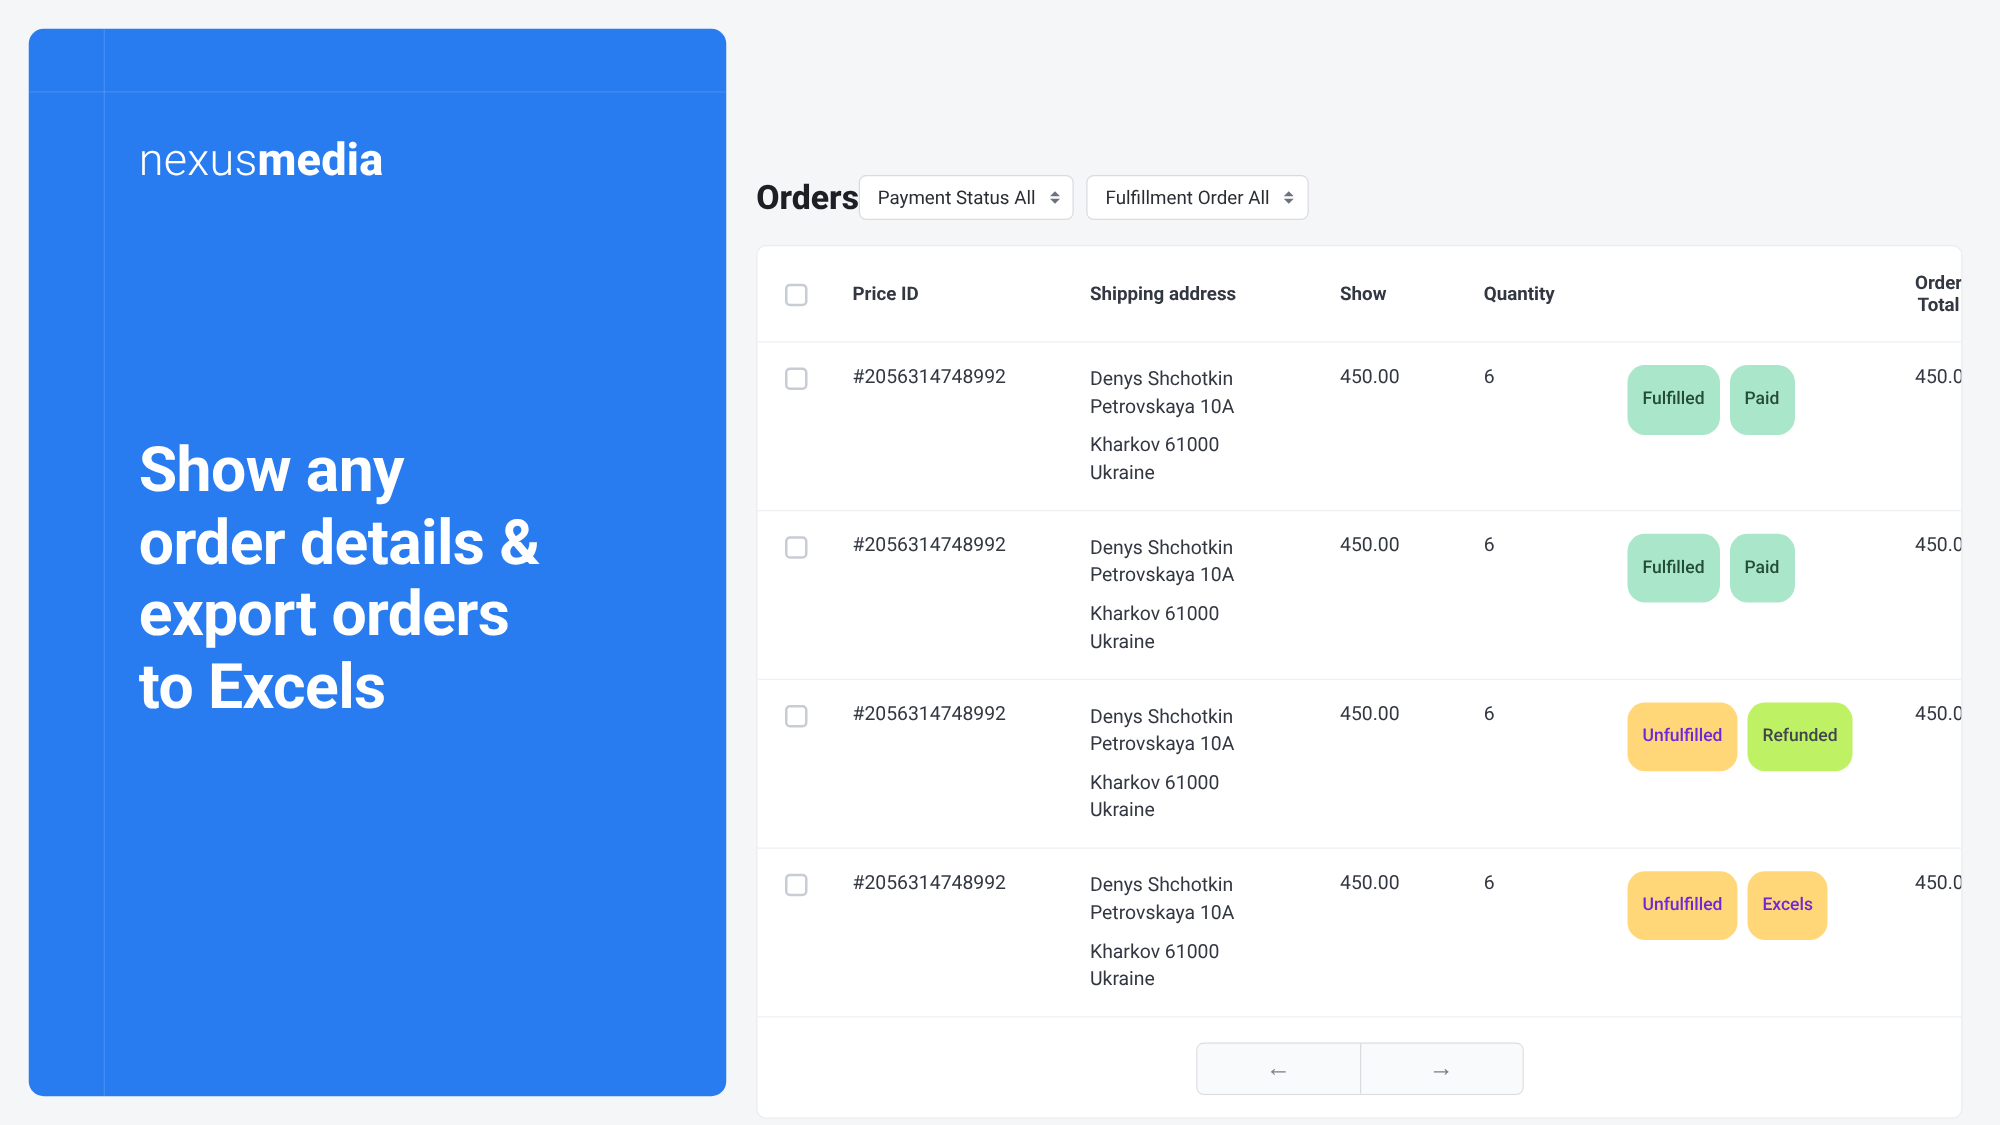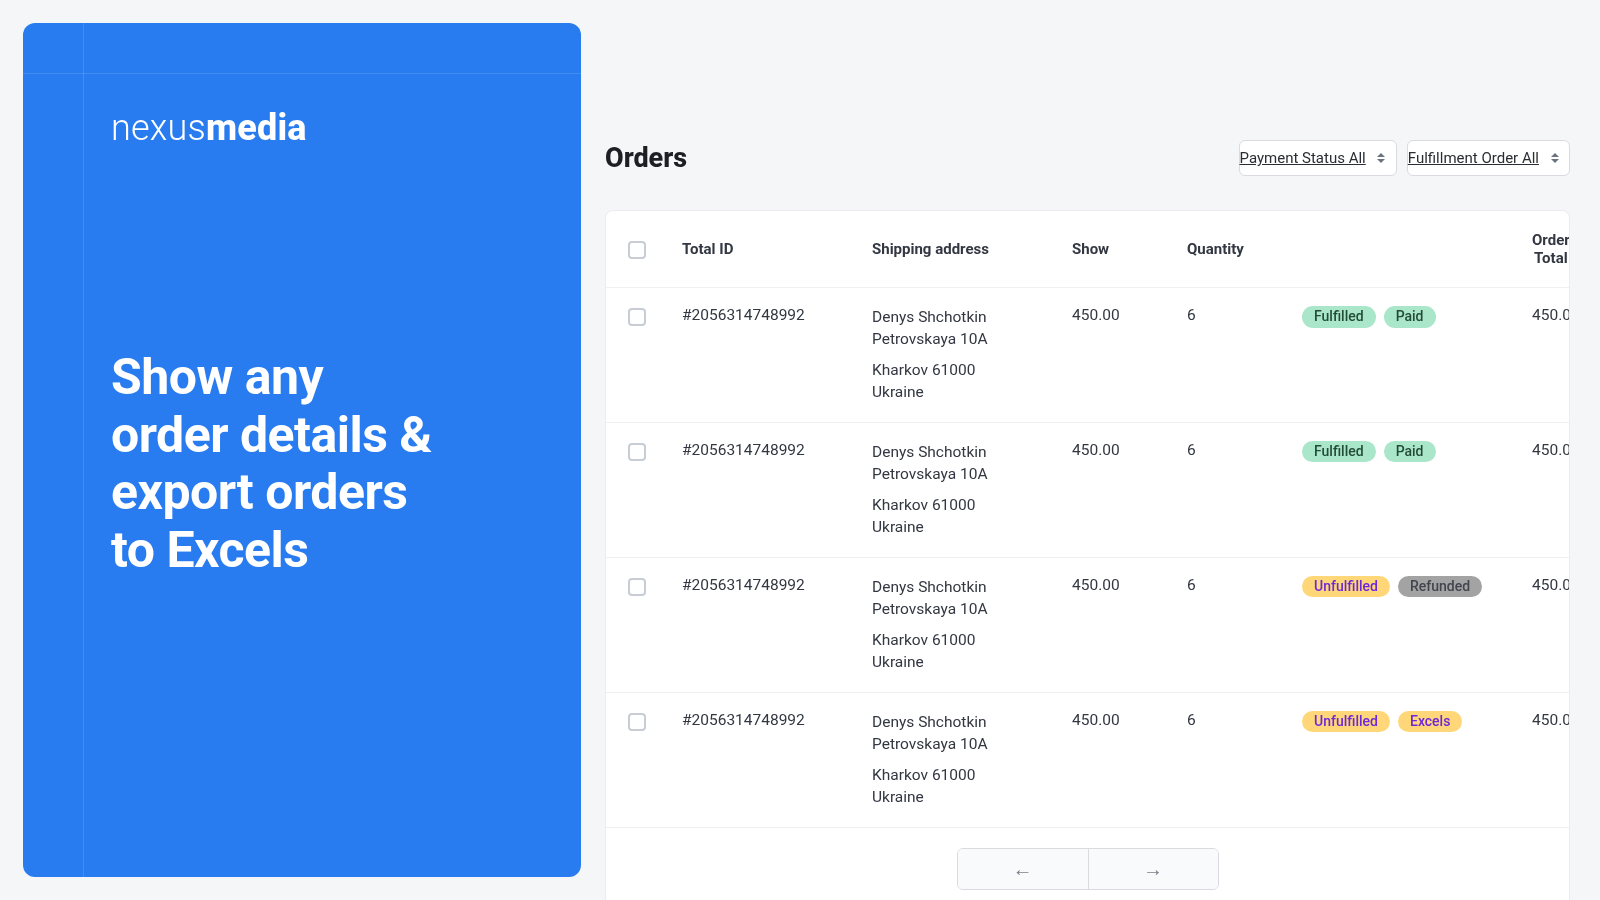--- a/index.html
+++ b/index.html
@@ -54,41 +54,39 @@
     position: absolute;
     top: 140px;
     left: 605px;
     right: 30px;
     font-size: 15.5px;
   }
 
   .page-header {
     display: flex;
     align-items: center;
-    justify-content: space-between;
-    margin-bottom: 34px;
+    margin-bottom: 20px;
   }
   .page-title {
     font-size: 27px;
     font-weight: 800;
   }
   .filters { display: flex; gap: 10px; }
   .select {
     background: #fff;
     border: 1px solid #d9dbe0;
     border-radius: 6px;
-    padding: 8px 30px 8px 0;
+    padding: 8px 30px 8px 14px;
     font-size: 15px;
     color: #2a2d33;
     position: relative;
     cursor: pointer;
     white-space: nowrap;
     display: inline-flex;
     align-items: center;
-    text-decoration: underline;
   }
   .select .caret {
     position: absolute;
     right: 10px;
     top: 50%;
     transform: translateY(-50%);
     width: 9px; height: 14px;
     display:flex; flex-direction:column; justify-content:center; gap:2px;
   }
   .caret::before, .caret::after {
@@ -130,29 +128,29 @@
     cursor:pointer;
   }
   .addr-line { line-height:1.45; }
   .addr-gap { margin-top:8px; }
   .col-total { text-align:center; padding-right:4px; }
   .col-status { display:flex; gap:8px; align-items:flex-start; flex-wrap:wrap; }
 
   
   .badge {
     display:inline-block;
-    padding: 1px 12px;
+    padding: 18px 12px;
     border-radius: 14px;
     font-size:14px;
     font-weight:500;
     line-height:1.4;
   }
   .badge-green  { background:#aae6c9; color:#234c35; }
   .badge-yellow { background:#ffd779; color:#6d28d9; }
-  .badge-grey   { background:#a3a3a3; color:#40454e; }
+  .badge-grey   { background:#bef264; color:#40454e; }
 
   
   .pager {
     padding:20px 0 18px 0;
     display:flex; justify-content:center;
   }
   .pager-group {
     display:flex;
     border:1px solid #d9dbe0;
     border-radius:6px;
@@ -198,21 +196,21 @@
       </div>
     </div>
   </div>
 
   <div class="table">
 
     <div class="row header">
       <div class="col-check">
         <div class="checkbox"></div>
       </div>
-      <div>Total ID</div>
+      <div>Price ID</div>
       <div>Shipping address</div>
       <div>Show</div>
       <div>Quantity</div>
       <div></div>
       <div class="col-total">Order Total</div>
     </div>
 
     <div class="row">
     <div class="col-check">
       <div class="checkbox"></div>

